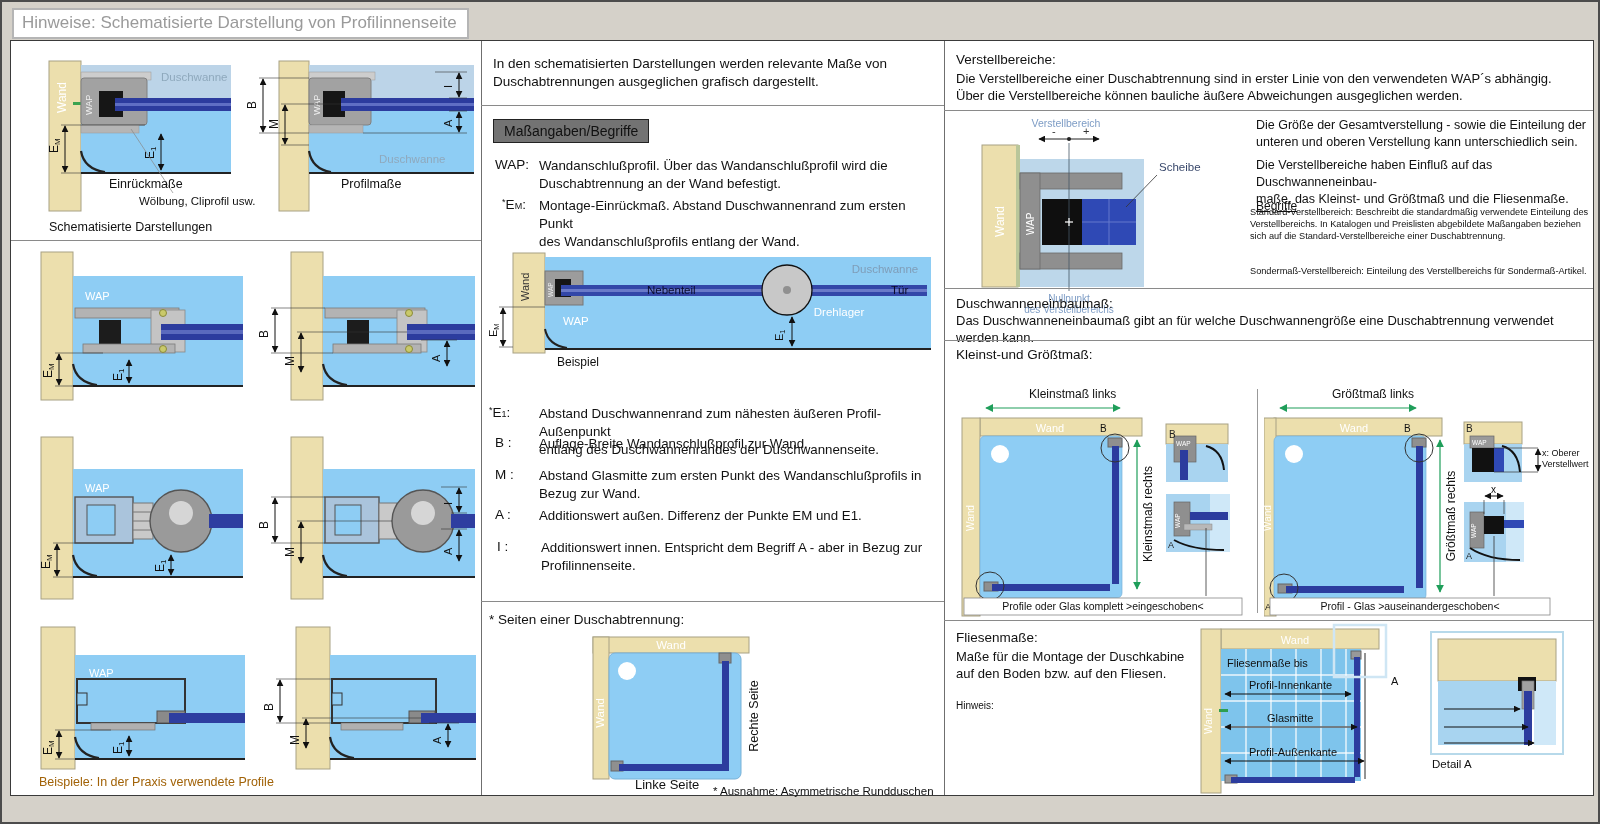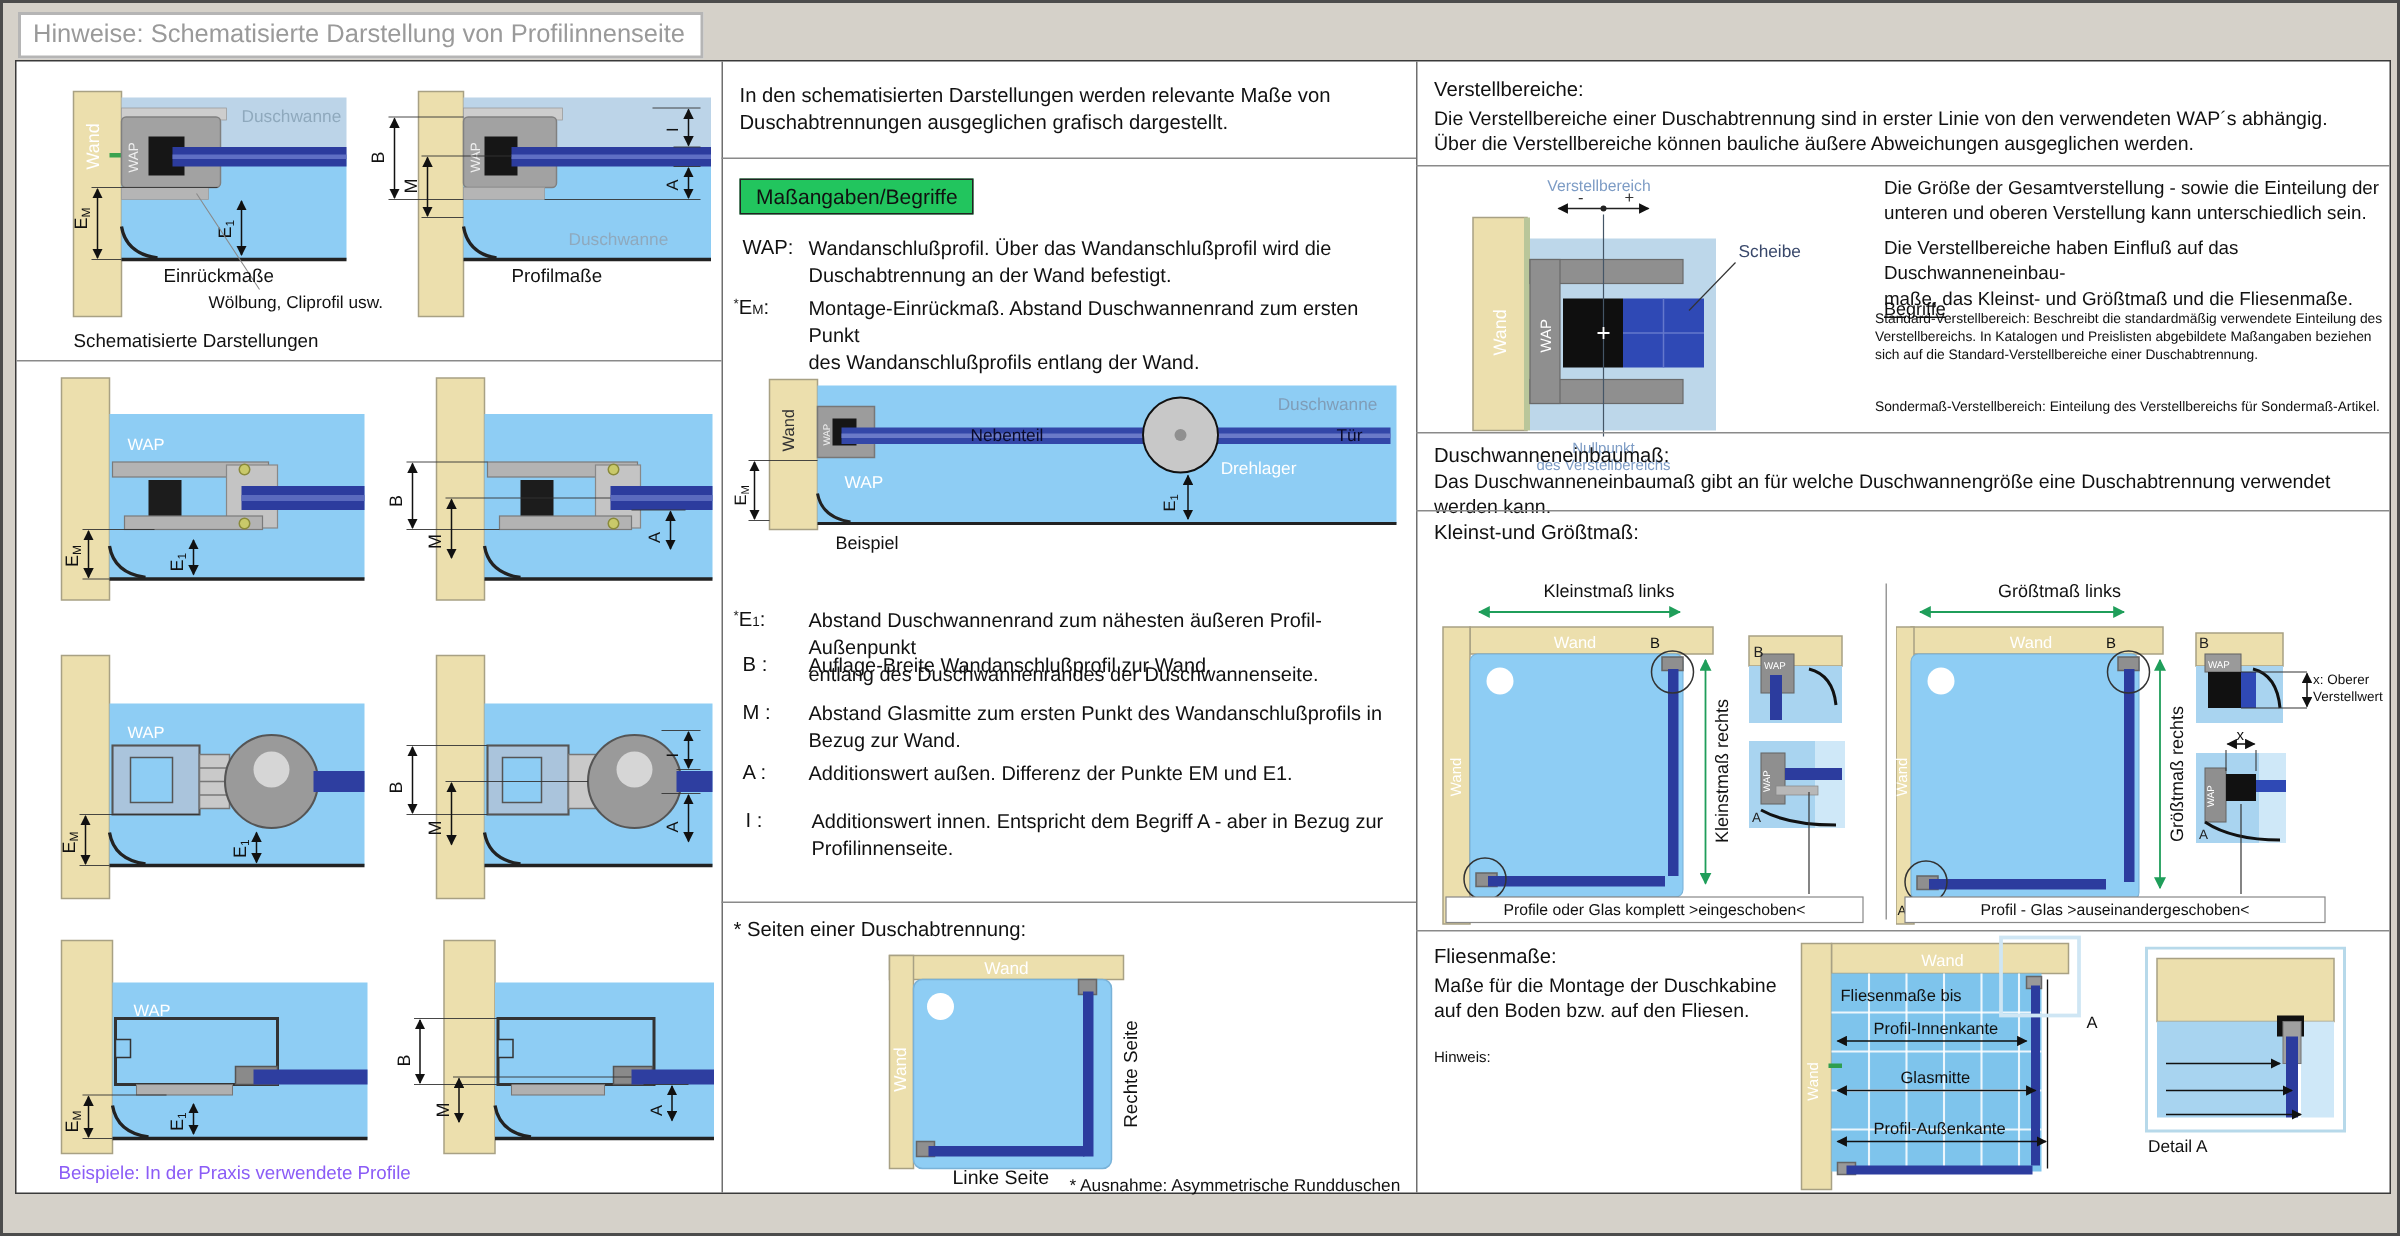--- a/index.html
+++ b/index.html
@@ -11,22 +11,22 @@
             padding:3px 10px 4px 8px;font-size:17px;color:#9a9a9a;}
   .panel{left:8px;top:38px;width:1582px;height:754px;background:#fff;border:1px solid #3a3a3a;}
   .vline{width:1px;background:#6f6f6f;}
   .hline{height:1px;background:#8a8a8a;}
   .pre{white-space:pre-line;}
   .t14{font-size:13.5px;line-height:1.32;}
   .t13{font-size:13px;line-height:1.3;}
   .t12{font-size:12px;}
   .t10{font-size:10px;line-height:1.32;}
   .t9{font-size:9.2px;line-height:1.32;}
-  .caption{font-size:12.5px;color:#8b5cf6;}
-  .boxtitle{border:1px solid #222;padding:3px 10px;font-size:14px;display:inline-block;background:#22c55e;}
+  .caption{font-size:12.5px;color:#a16207;}
+  .boxtitle{border:1px solid #222;padding:3px 10px;font-size:14px;display:inline-block;background:#737373;}
   .termrow{display:flex;}
   .term{width:44px;flex:none;font-size:13.5px;}
   .def{width:402px;font-size:13.3px;line-height:1.35;}
   .star{font-size:9px;vertical-align:top;}
   .tsub{font-size:9px;}
   .underl{text-decoration:underline;}
   svg text{font-family:"Liberation Sans",sans-serif;}
 </style>
 </head>
 <body>
@@ -264,21 +264,21 @@
 Duschabtrennungen ausgeglichen grafisch dargestellt.</div>
     <div class="abs hline" style="left:0;top:64px;width:463px;"></div>
     <div class="abs boxtitle" style="left:12px;top:78px;">Maßangaben/Begriffe</div>
 
     <div class="abs termrow" style="left:14px;top:116px;">
       <span class="term">WAP:</span>
       <span class="def pre">Wandanschlußprofil. Über das Wandanschlußprofil wird die
 Duschabtrennung an der Wand befestigt.</span>
     </div>
     <div class="abs termrow" style="left:8px;top:156px;">
-      <span class="term" style="width:50px;"><sup class="star">*</sup><span>E</span><span class="tsub">M</span><span>:</span></span>
+      <span class="term" style="width:50px;text-align:center;"><sup class="star">*</sup><span>E</span><span class="tsub">M</span><span>:</span></span>
       <span class="def pre">Montage-Einrückmaß. Abstand Duschwannenrand zum ersten Punkt
 des Wandanschlußprofils entlang der Wand.</span>
     </div>
 
     <svg class="abs" style="left:6px;top:208px;" width="452" height="122">
       <rect x="26" y="4" width="32" height="100" fill="#ecdfad" stroke="#a8a184"></rect>
       <text transform="translate(42,52) rotate(-90)" font-size="11" fill="#333">Wand</text>
       <rect x="58" y="8" width="386" height="92" fill="#8ecdf4"></rect>
       <text x="398" y="24" font-size="11.5" fill="#7f9db8" text-anchor="middle">Duschwanne</text>
       <rect x="58" y="22" width="38" height="34" fill="#9c9c9c" stroke="#777"></rect>

